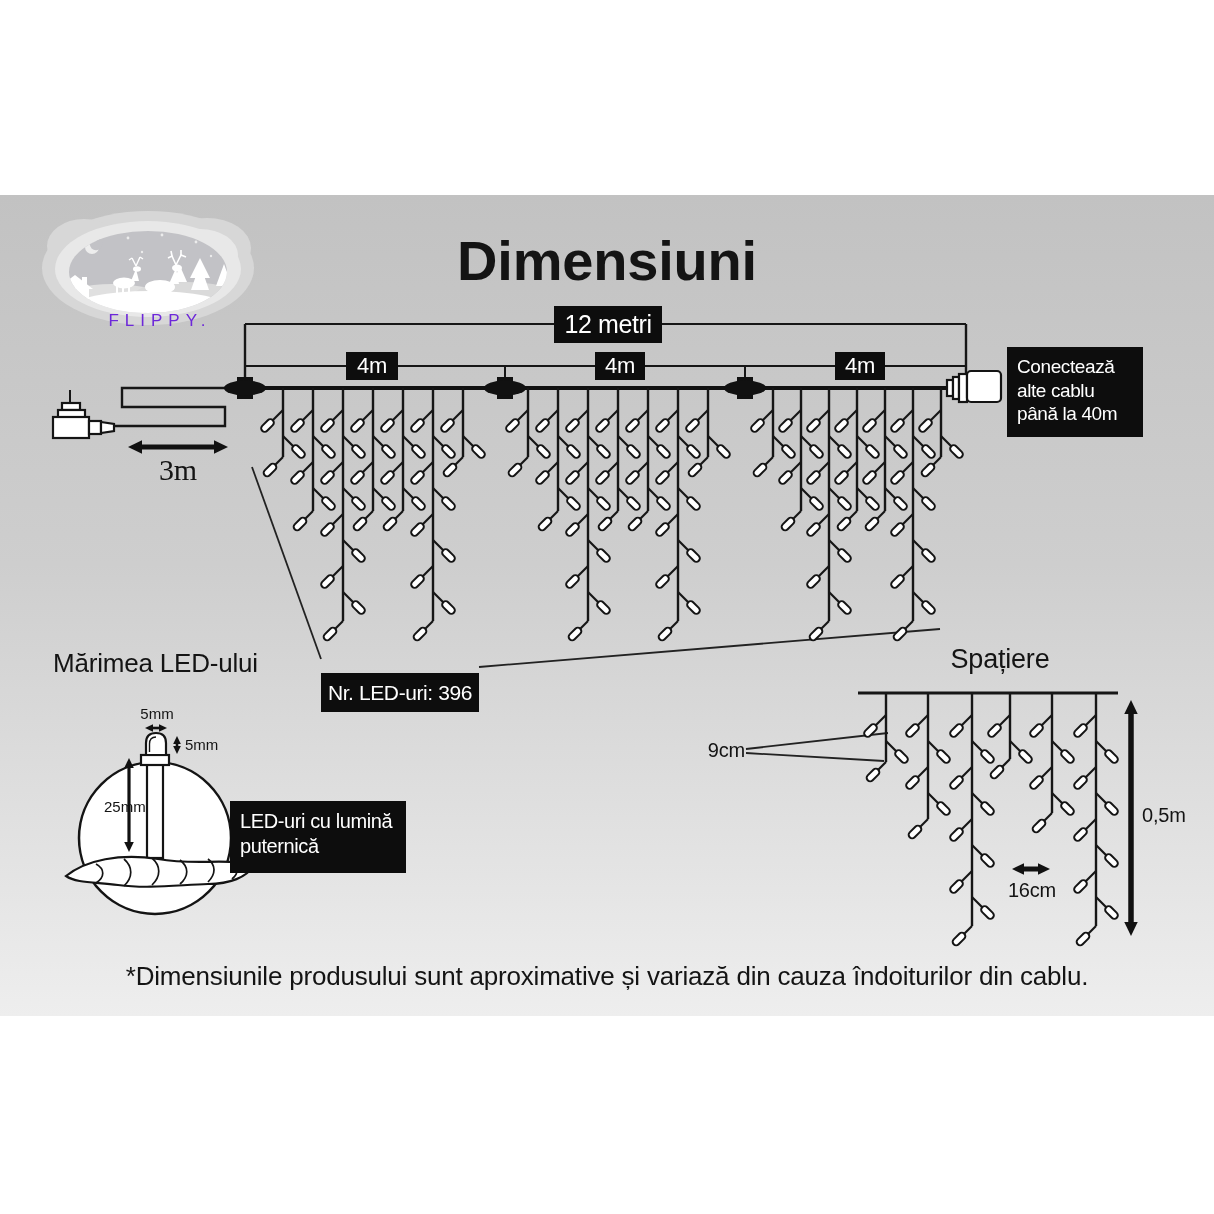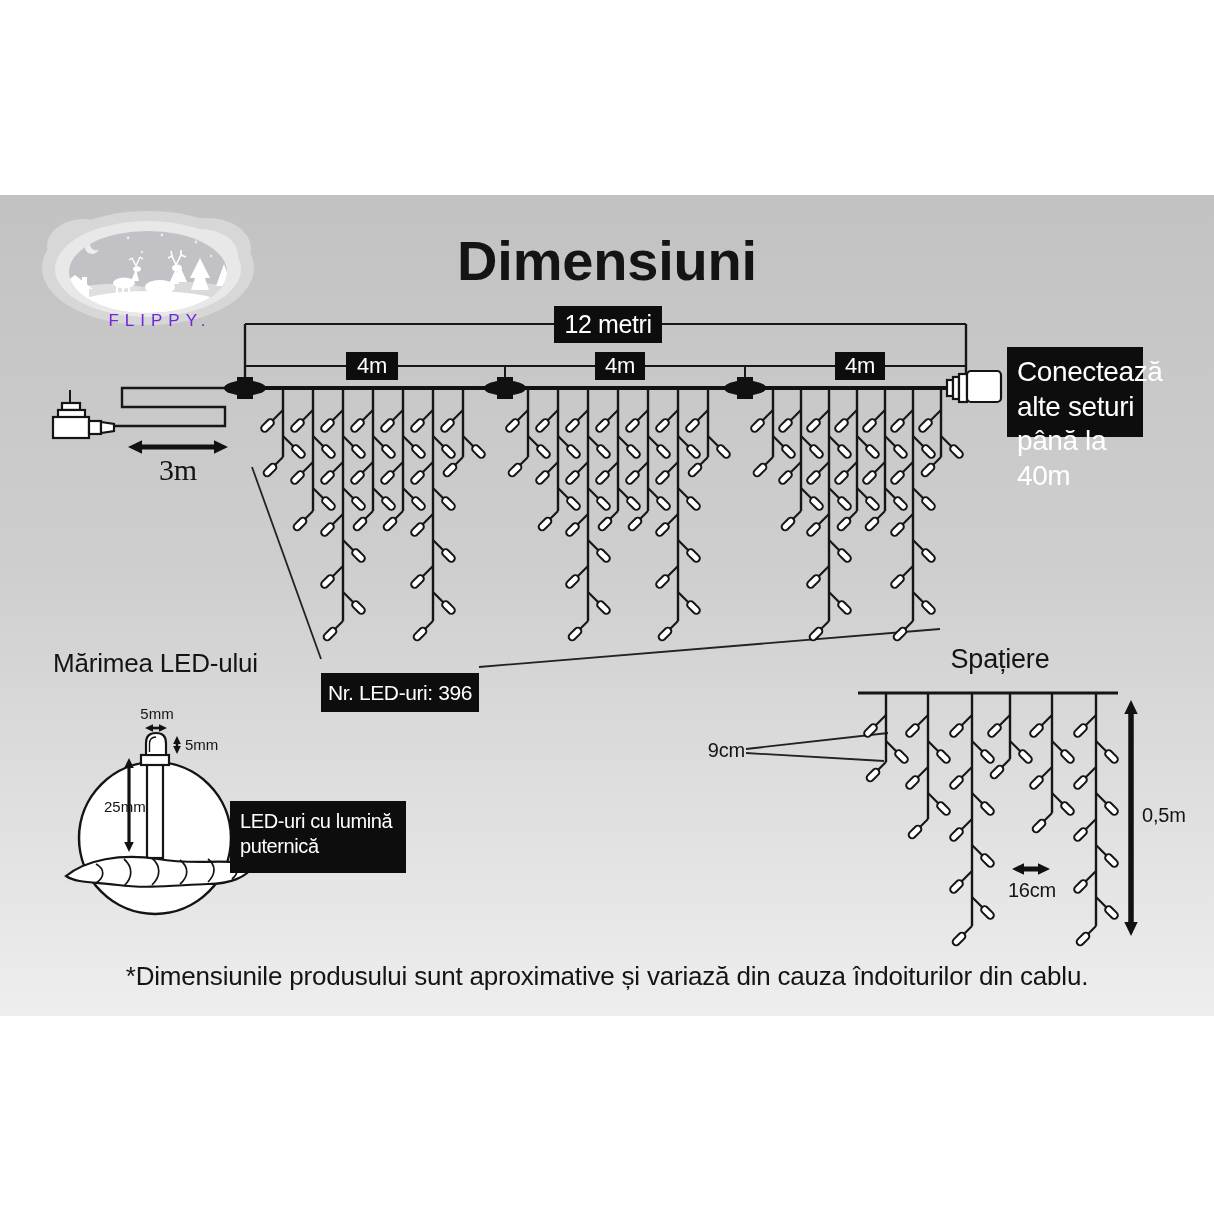--- a/index.html
+++ b/index.html
@@ -559,23 +559,23 @@
   <div class="blackbox bb-center" style="left:346px;top:352px;width:52px;height:28px;font-size:22px;">
     <span>4m</span>
   </div>
   <div class="blackbox bb-center" style="left:595px;top:352px;width:50px;height:28px;font-size:22px;">
     <span>4m</span>
   </div>
   <div class="blackbox bb-center" style="left:835px;top:352px;width:50px;height:28px;font-size:22px;">
     <span>4m</span>
   </div>
 
-  <div class="blackbox bb-lines" style="left:1007px;top:347px;width:118px;height:76px;font-size:28px;">
+  <div class="blackbox bb-lines" style="left:1007px;top:347px;width:118px;height:76px;font-size:19px;">
     <span>Conectează</span>
-    <span>alte seturi</span>
+    <span>alte cablu</span>
     <span>până la 40m</span>
   </div>
 
   <div class="txt meas-big ctr" style="left:178px;top:453px;font-family:Liberation Serif, serif;">3m</div>
 
   <div class="blackbox bb-center" style="left:321px;top:653px;width:158px;height:39px;font-size:21px;margin-top:20px;">
     <span>Nr. LED-uri: 396</span>
   </div>
 
   <div class="txt h-mid" style="left:53px;top:648px;text-align:center;">Mărimea LED-ului</div>

